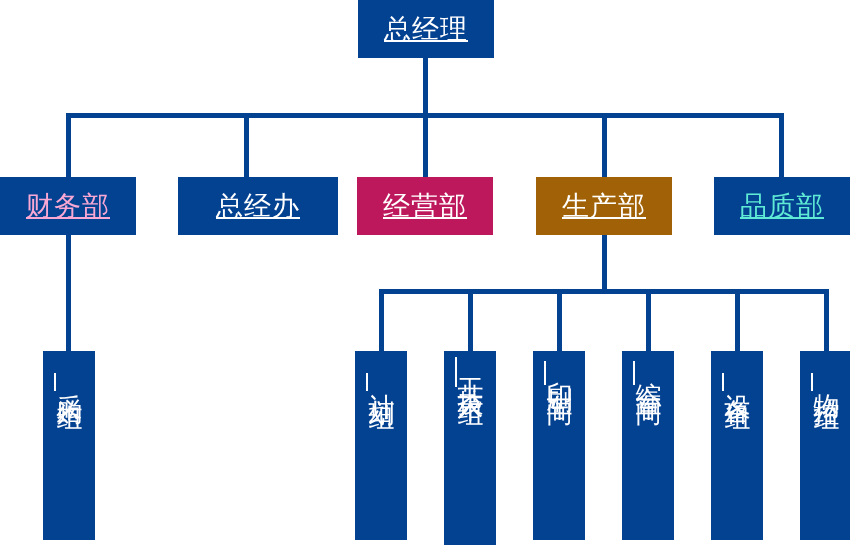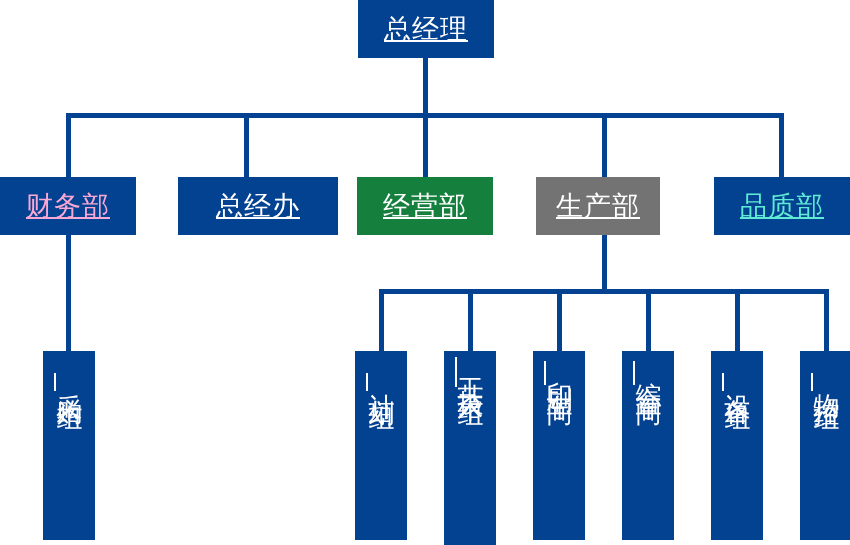--- a/index.html
+++ b/index.html
@@ -85,25 +85,25 @@
   </div>
 
   <div class="node horiz" style="left: 0px; top: 177px; width: 136px; height: 58px; background: rgb(3, 65, 145); color: #f9a8d4;">
     <span class="node-label">财务部</span>
   </div>
 
   <div class="node horiz" style="left: 178px; top: 177px; width: 160px; height: 58px; background: rgb(3, 65, 145); color: rgb(255, 255, 255);">
     <span class="node-label">总经办</span>
   </div>
 
-  <div class="node horiz" style="left: 357px; top: 177px; width: 136px; height: 58px; background: #15803d; color: rgb(255, 255, 255);">
+  <div class="node horiz" style="left: 357px; top: 177px; width: 136px; height: 58px; background: #be185d; color: rgb(255, 255, 255);">
     <span class="node-label">经营部</span>
   </div>
 
-  <div class="node horiz" style="left: 536px; top: 177px; width: 124px; height: 58px; background: #737373; color: rgb(255, 255, 255);">
+  <div class="node horiz" style="left: 536px; top: 177px; width: 136px; height: 58px; background: #a16207; color: rgb(255, 255, 255);">
     <span class="node-label">生产部</span>
   </div>
 
   <div class="node horiz" style="left: 714px; top: 177px; width: 136px; height: 58px; background: rgb(3, 65, 145); color: #5eead4;">
     <span class="node-label">品质部</span>
   </div>
 
   <div class="node vert" style="left: 43px; top: 351px; width: 52px; height: 189px; padding-top: 22px; background: rgb(3, 65, 145); color: rgb(255, 255, 255);">
     <span class="node-label">采购组</span>
   </div>

